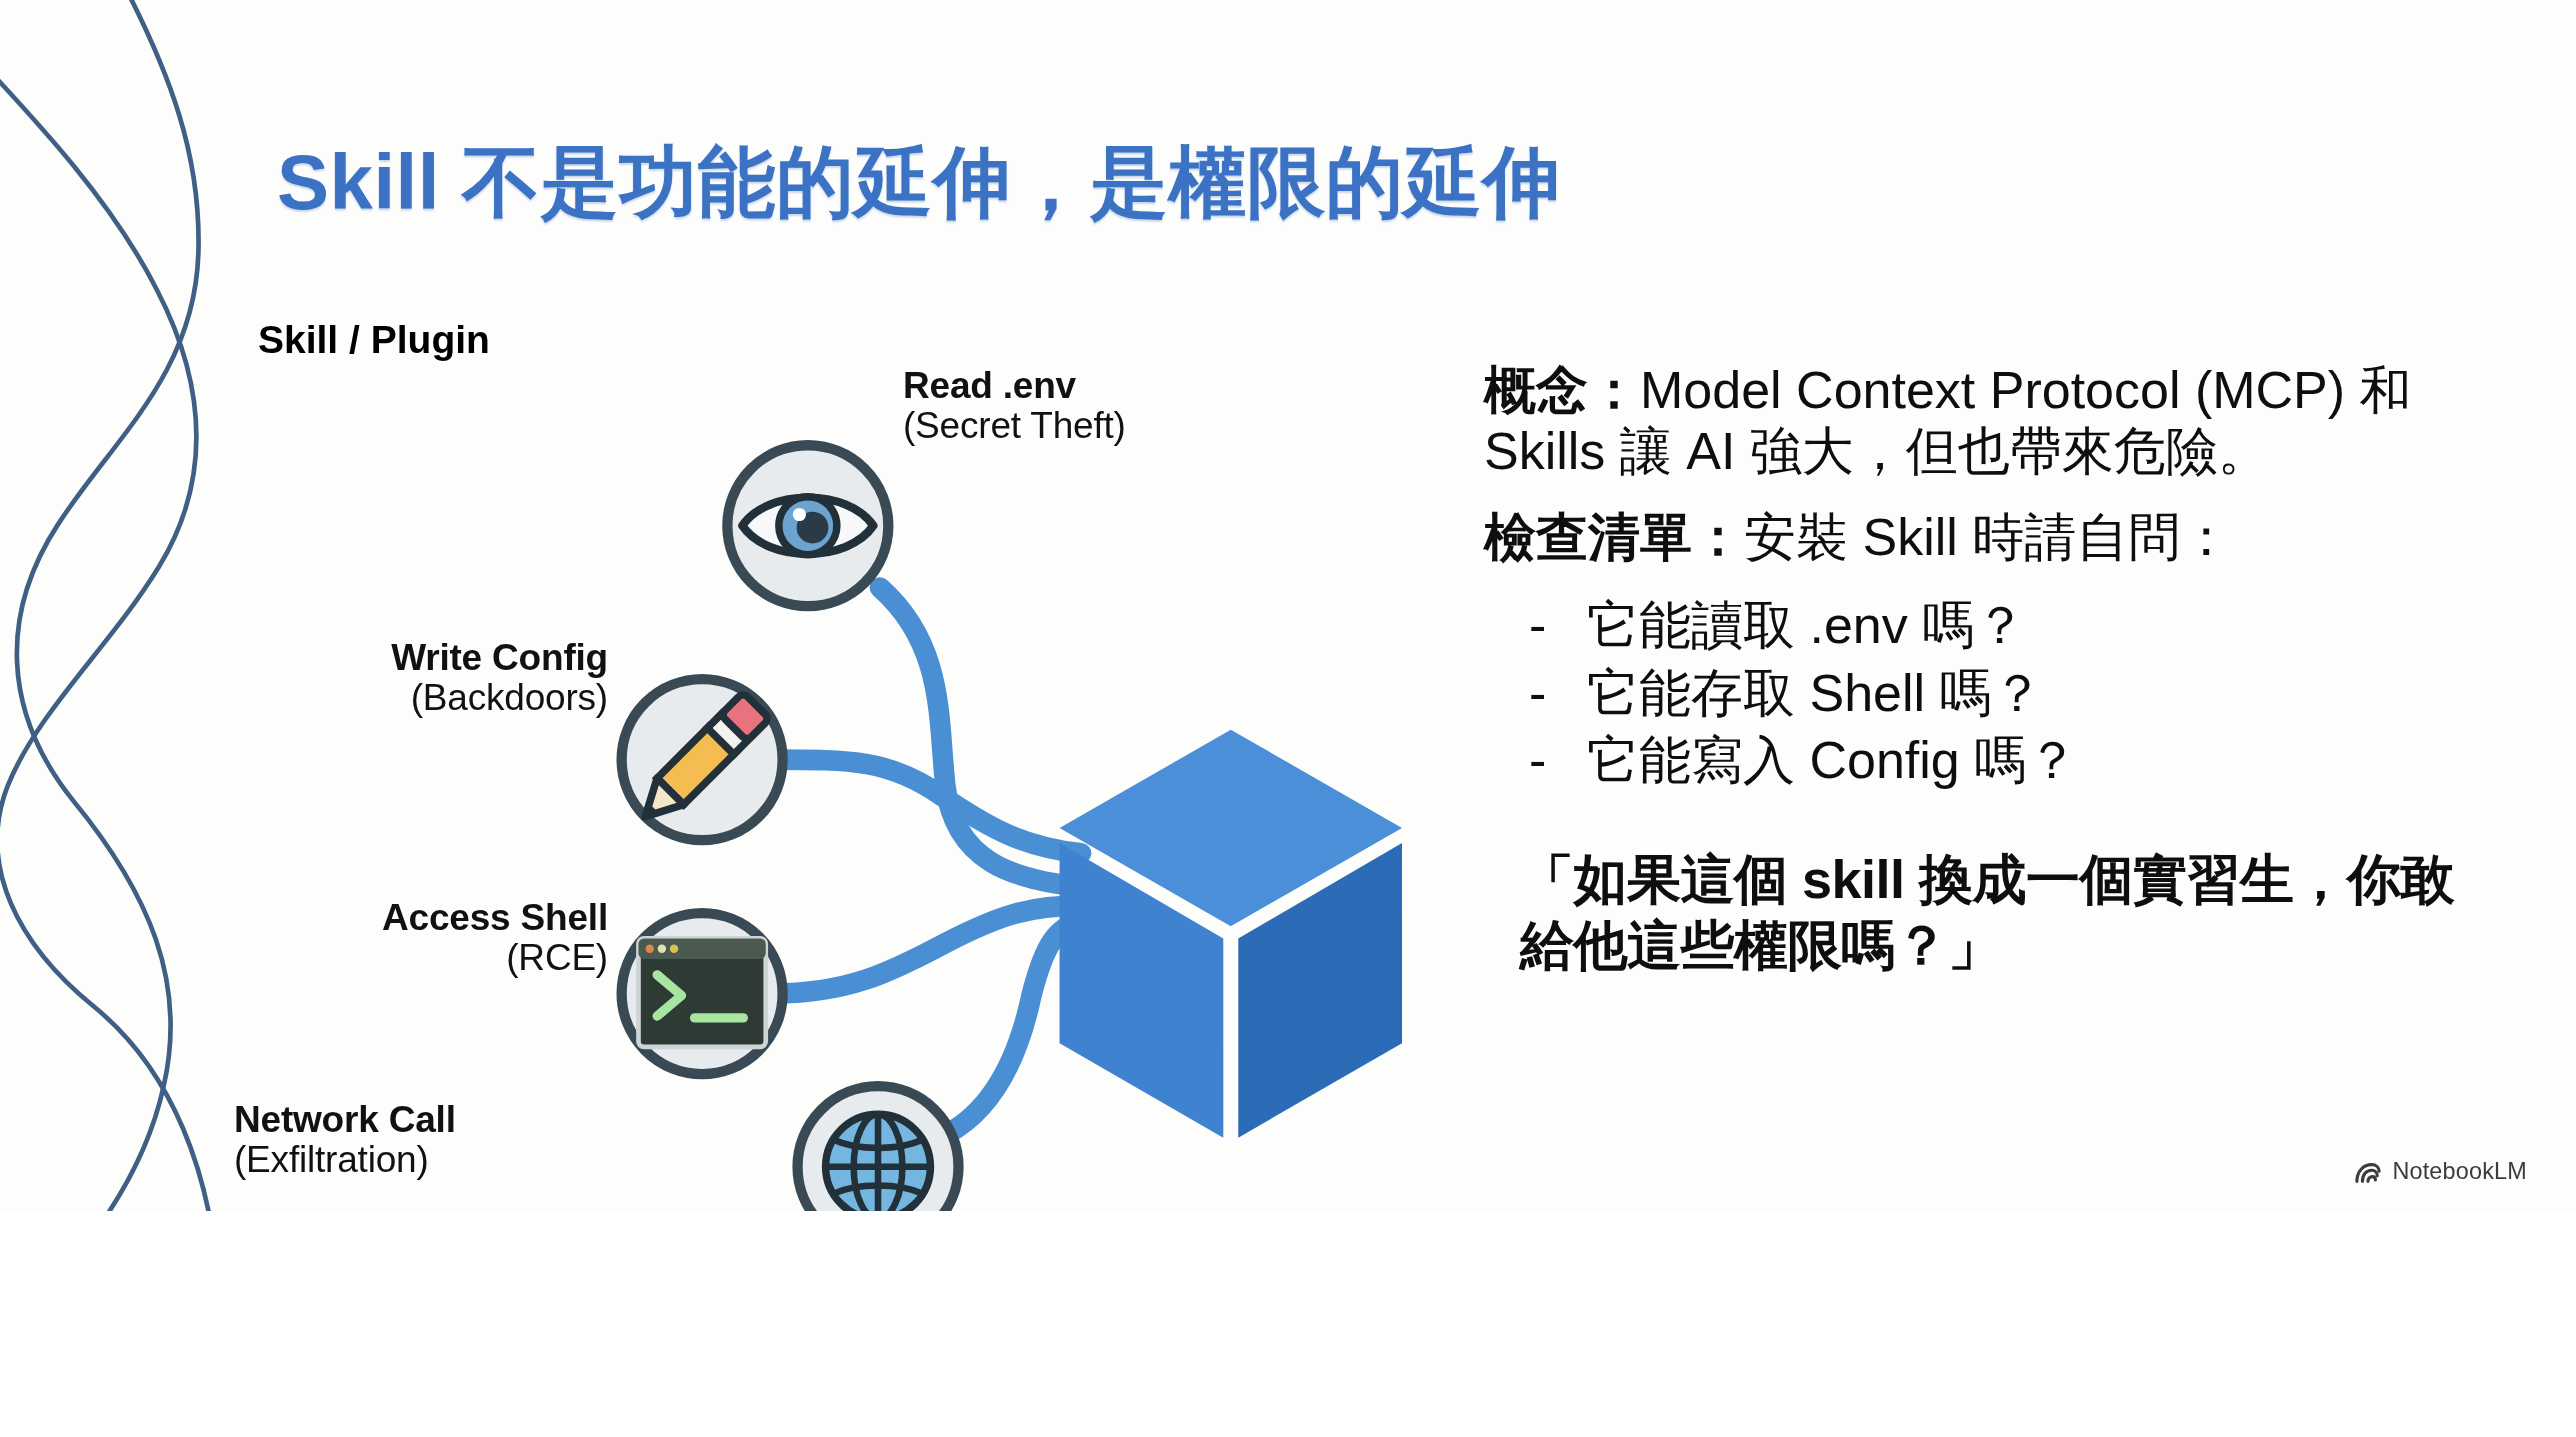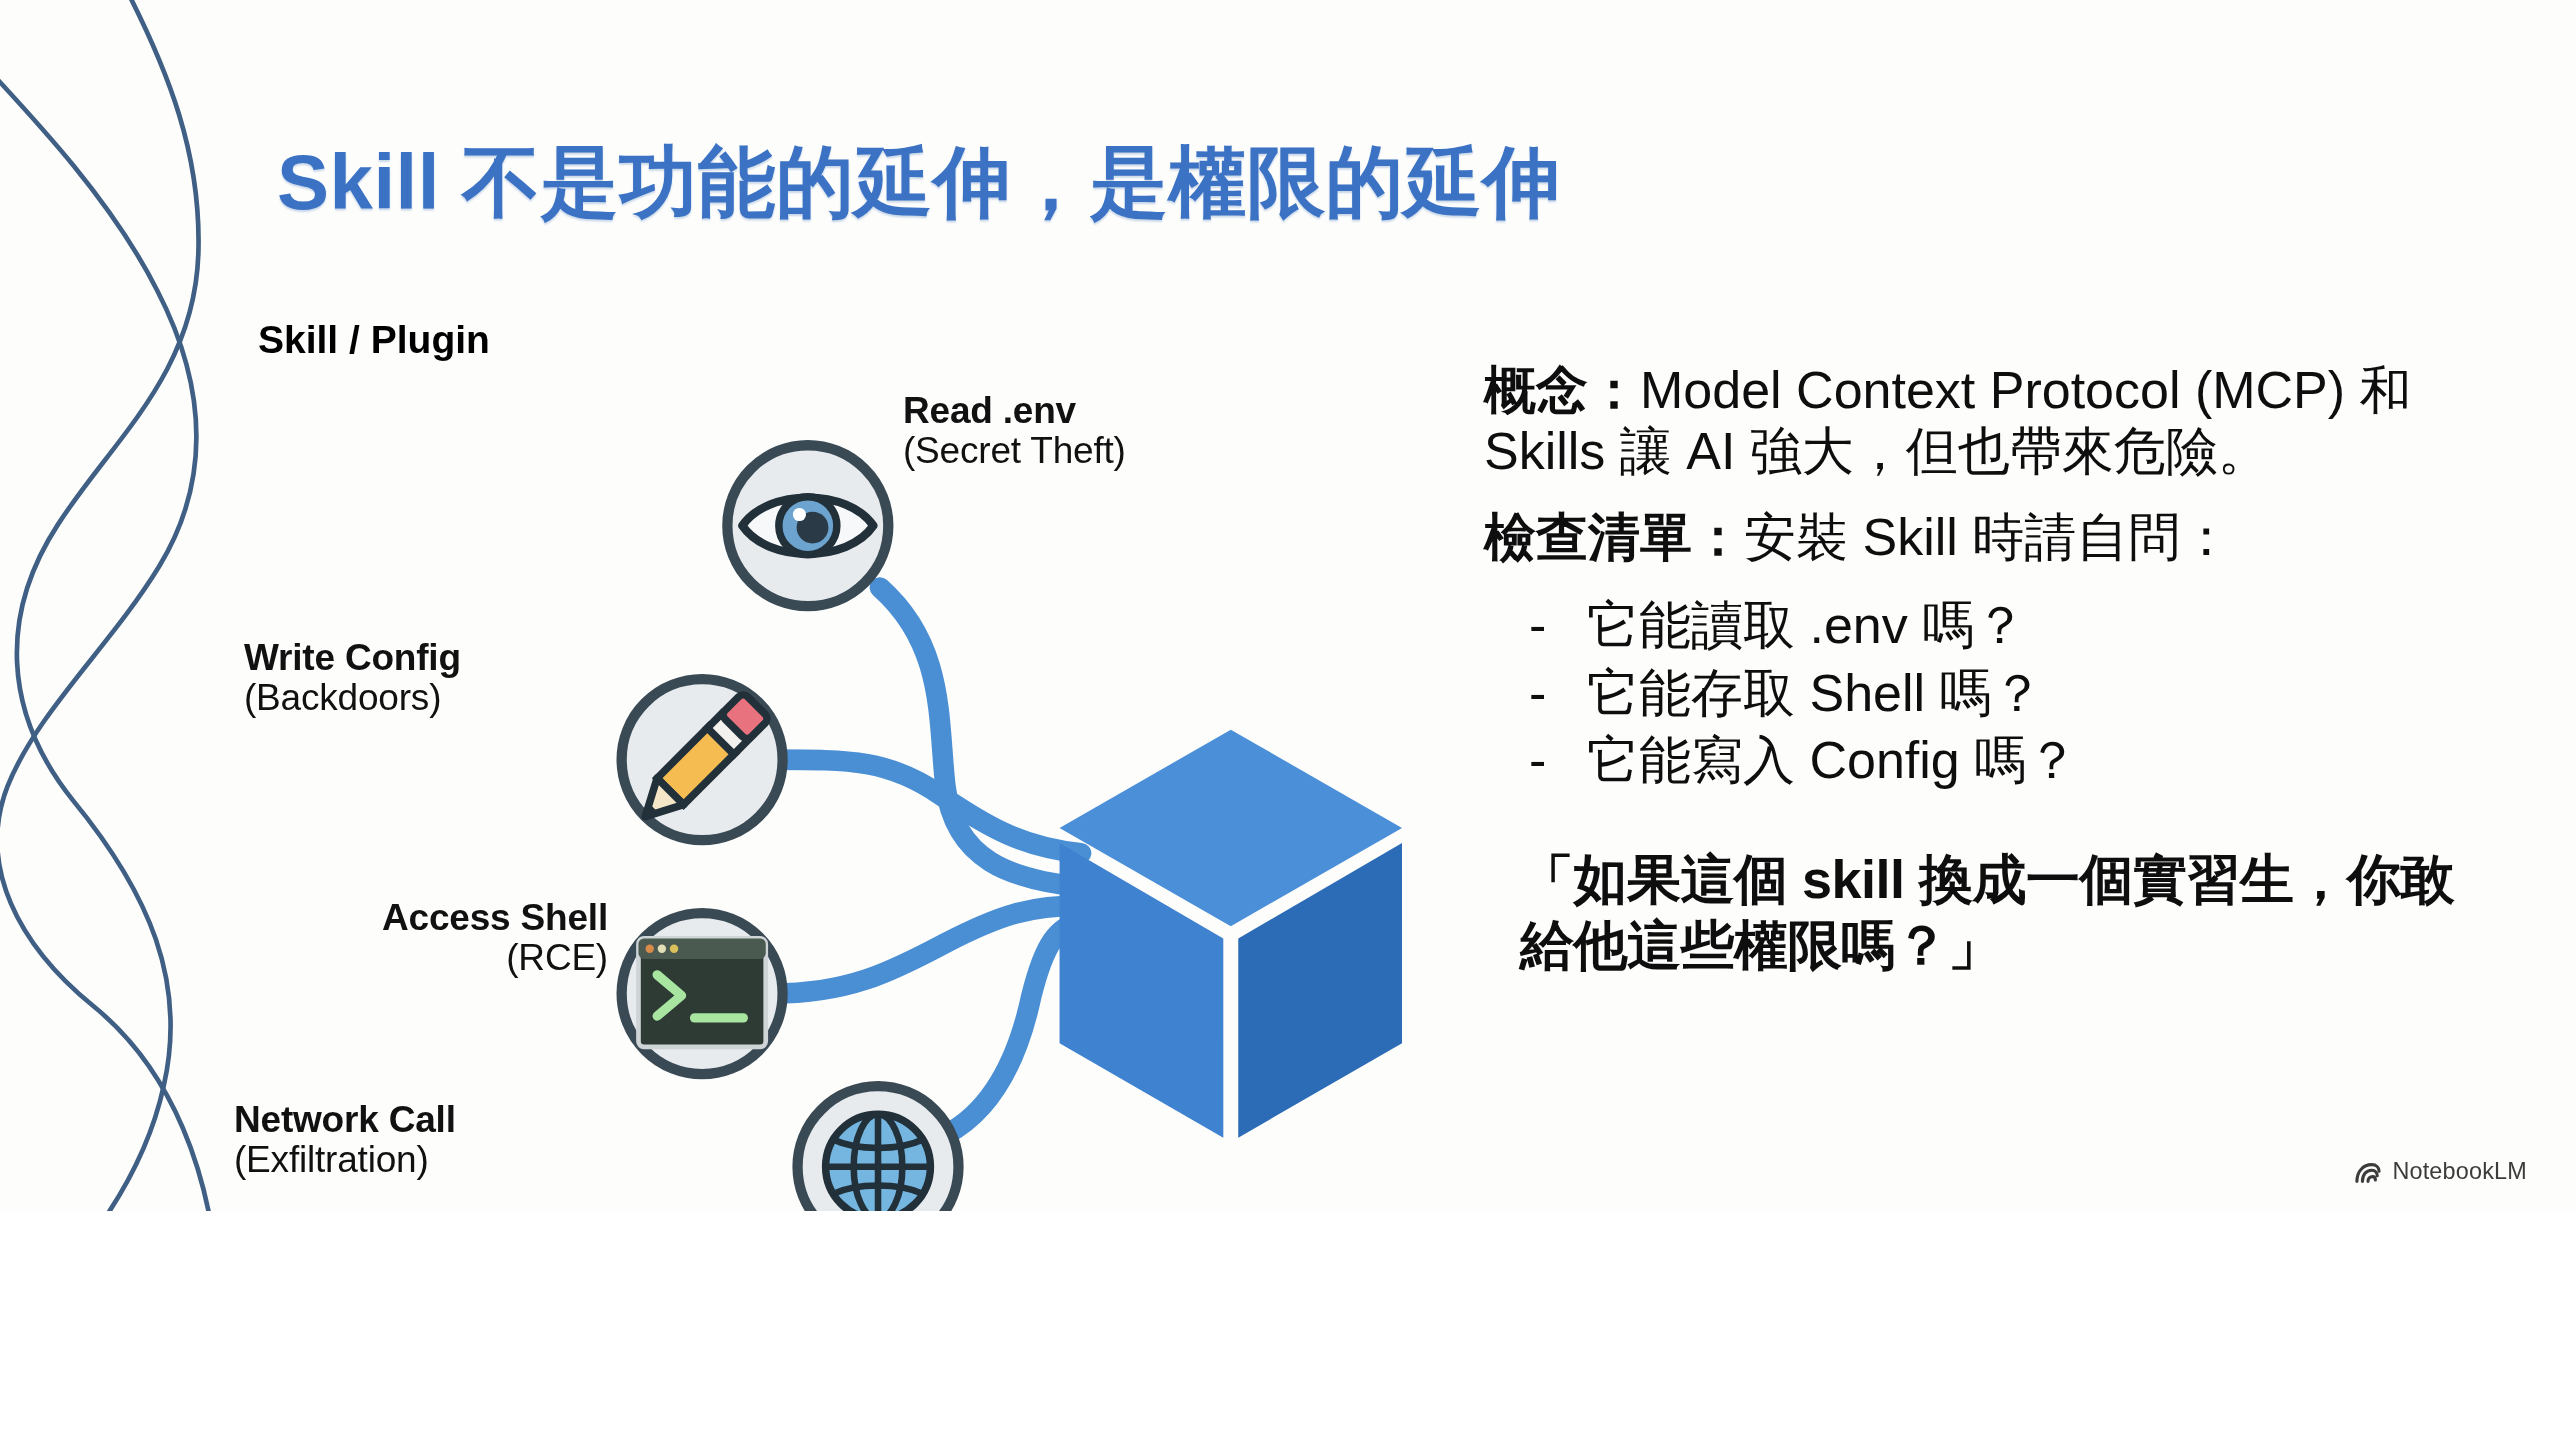--- a/index.html
+++ b/index.html
@@ -64,22 +64,22 @@
     font-weight: bold;
     font-size: 37px;
     letter-spacing: -0.2px;
   }
   .node-label .lab-sub {
     display: block;
     font-weight: normal;
     font-size: 37px;
     letter-spacing: -0.2px;
   }
-  #label-read-env      { left: 669px; top:  73px; text-align: left;  }
-  #label-write-config  { left:   10px; top: 320px; width: 374px; text-align: left; }
+  #label-read-env      { left: 669px; top:  48px; text-align: left;  }
+  #label-write-config  { left:   0px; top: 320px; width: 374px; text-align: right; }
   #label-access-shell  { left:   0px; top: 580px; width: 374px; text-align: right; }
   #label-network-call  { left:   0px; top: 782px; width: 445px; }
   #label-skill-plugin  {
     left: 1076px; top: 618px;
     font-weight: bold;
     font-size: 39px;
     white-space: nowrap;
     margin-left: 24px;
   }
 

